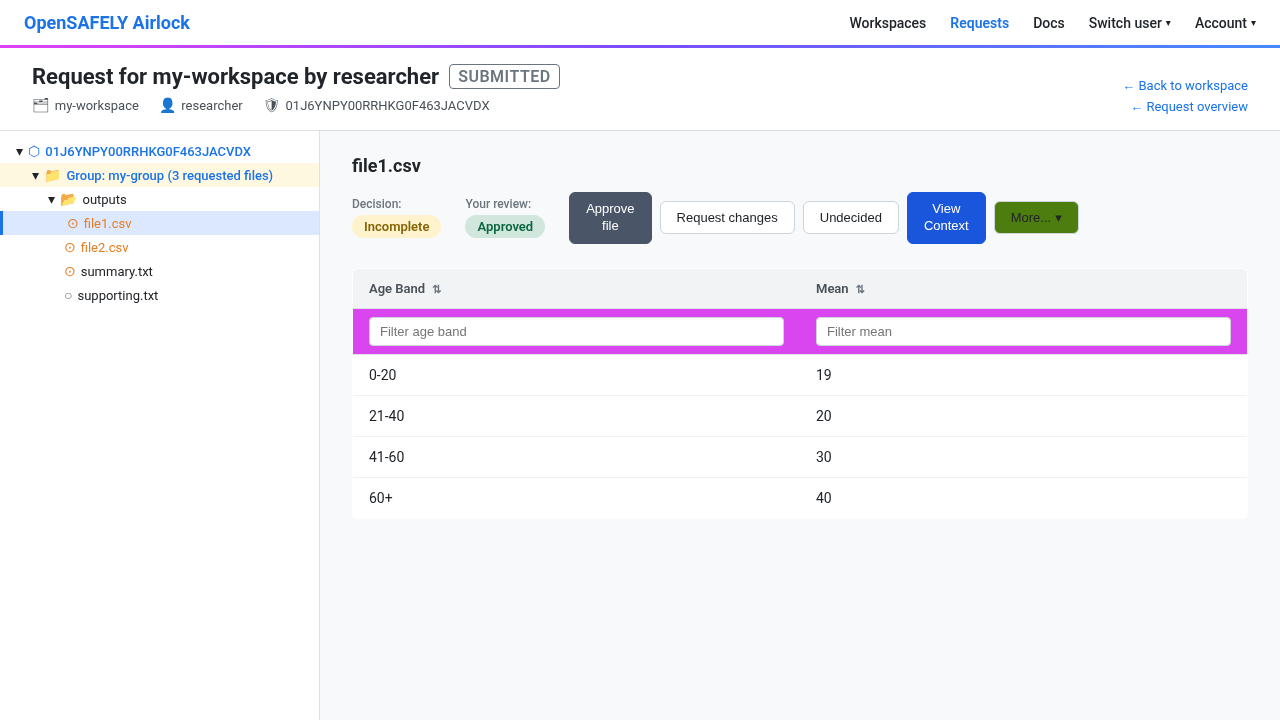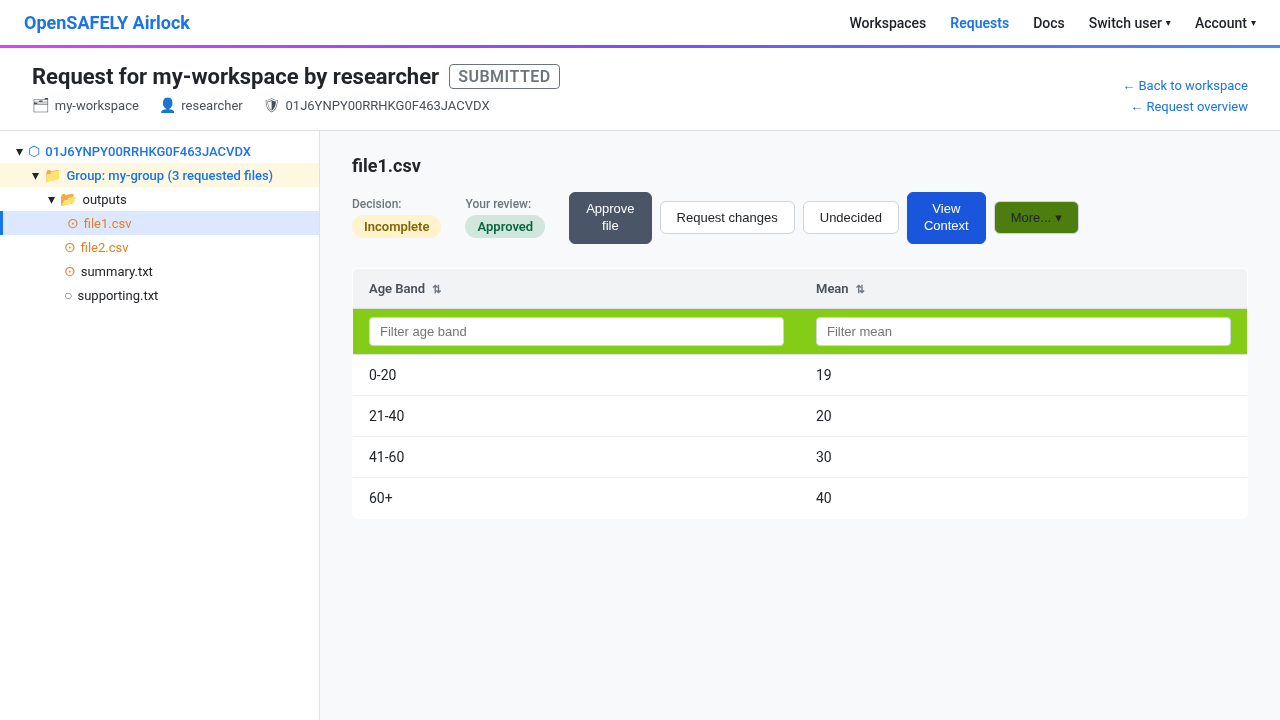--- a/index.html
+++ b/index.html
@@ -79,21 +79,21 @@
     .btn-request-changes { background: white; color: #212529; border-color: #ced4da; }
     .btn-undecided { background: white; color: #212529; border-color: #ced4da; }
     .btn-view-context { background: #1a56db; color: white; border-color: #1a56db; line-height: 1.3; text-align: center; }
     .btn-more { background: #4d7c0f; color: #212529; border-color: #ced4da; display: flex; align-items: center; gap: 4px; }
 
     
     .data-table { width: 100%; border-collapse: collapse; background: white; border-radius: 6px; overflow: hidden; border: 1px solid #dee2e6; }
     .data-table thead tr { background: #f1f3f5; }
     .data-table th { padding: 12px 16px; text-align: left; font-size: 13px; font-weight: 600; color: #495057; border-bottom: 1px solid #dee2e6; }
     .data-table th .sort-icon { margin-left: 4px; font-size: 11px; color: #6c757d; }
-    .data-table .filter-row td { padding: 8px 16px; background: #84cc16; border-bottom: 1px solid #dee2e6; }
+    .data-table .filter-row td { padding: 8px 16px; background: #d946ef; border-bottom: 1px solid #dee2e6; }
     .filter-input { width: 100%; padding: 6px 10px; border: 1px solid #ced4da; border-radius: 4px; font-size: 13px; color: #6c757d; outline: none; }
     .data-table tbody tr { border-bottom: 1px solid #f0f0f0; }
     .data-table tbody tr:last-child { border-bottom: none; }
     .data-table td { padding: 12px 16px; font-size: 14px; color: #212529; }
   </style>
 </head>
 <body>
 
 <nav class="navbar">
   <a class="navbar-brand">

